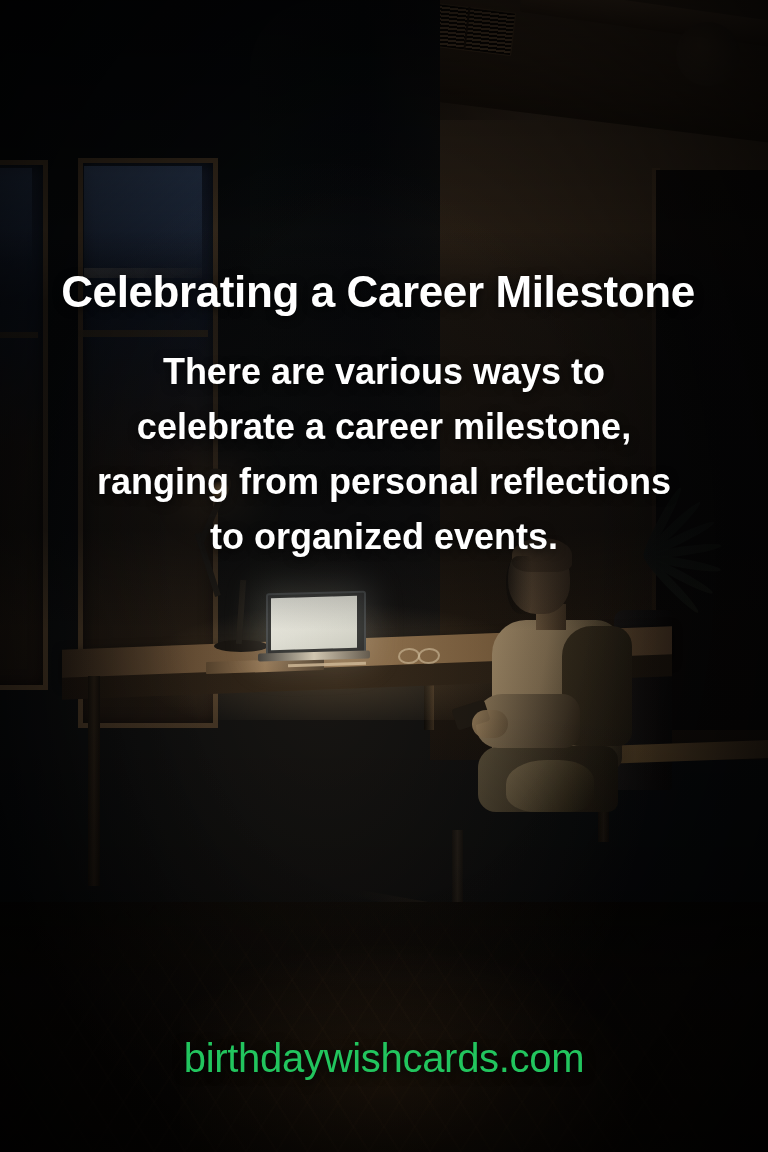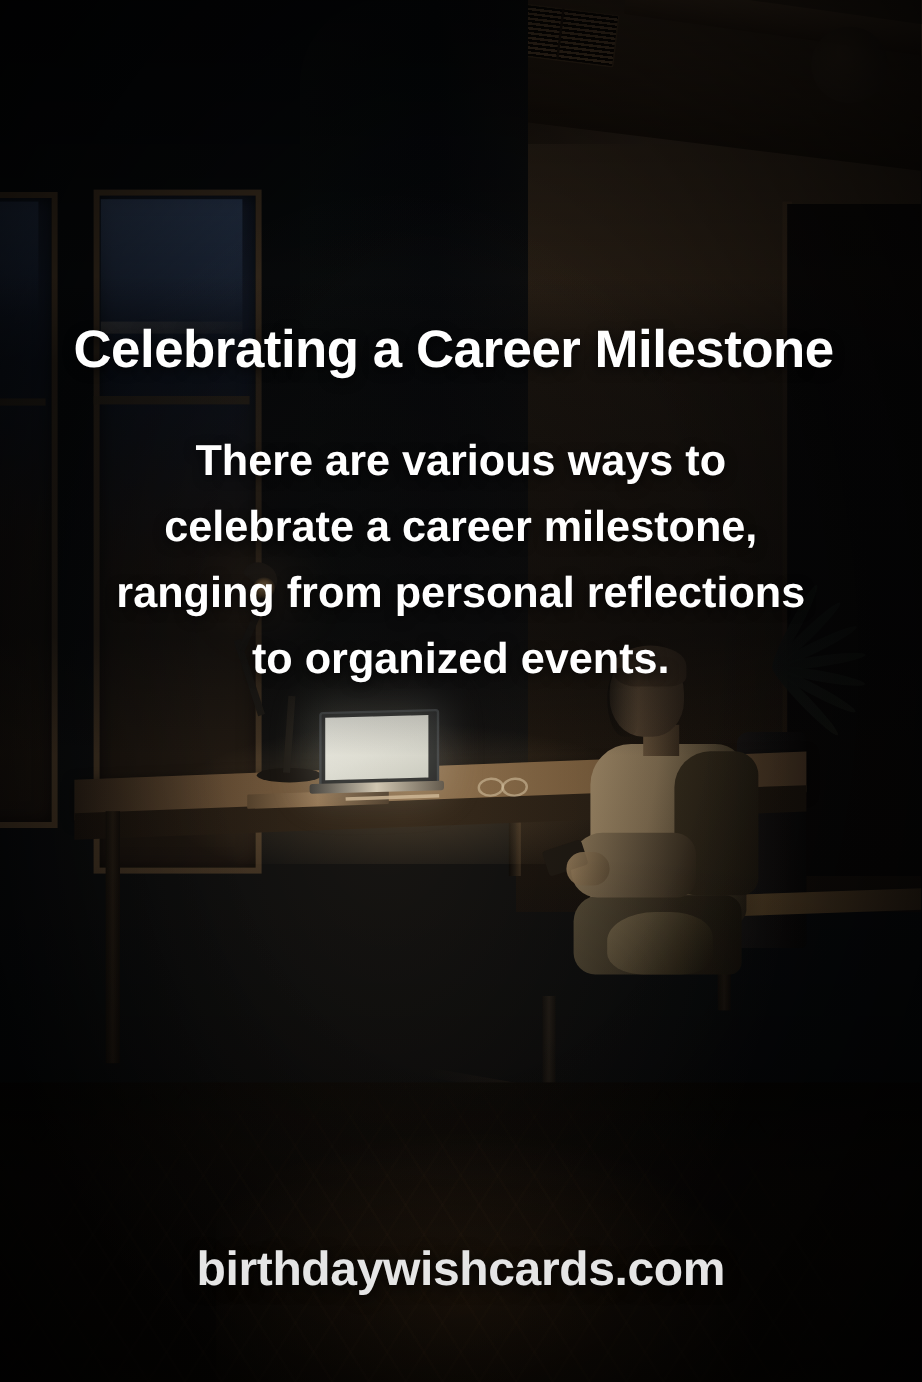--- a/index.html
+++ b/index.html
@@ -460,29 +460,28 @@
   }
   .body-copy {
     position: absolute;
     left: 96px; right: 96px; top: 344px;
     text-align: center;
     color: #ffffff;
     font-size: 36px;
     font-weight: bold;
     line-height: 55px;
     text-shadow: 0 2px 10px rgba(0,0,0,.7);
-    margin-top: 12px;
   }
   .watermark {
     position: absolute;
     left: 0; right: 0; top: 1036px;
     text-align: center;
-    color: #e5e5e5;
+    color: #22c55e;
     font-size: 40px;
-    font-weight: bold;
+    font-weight: normal;
     letter-spacing: -0.3px;
     text-shadow: 0 2px 12px rgba(0,0,0,.85);
   }
 </style>
 </head>
 <body>
 
 <div id="card">
 
   <div class="photo">

